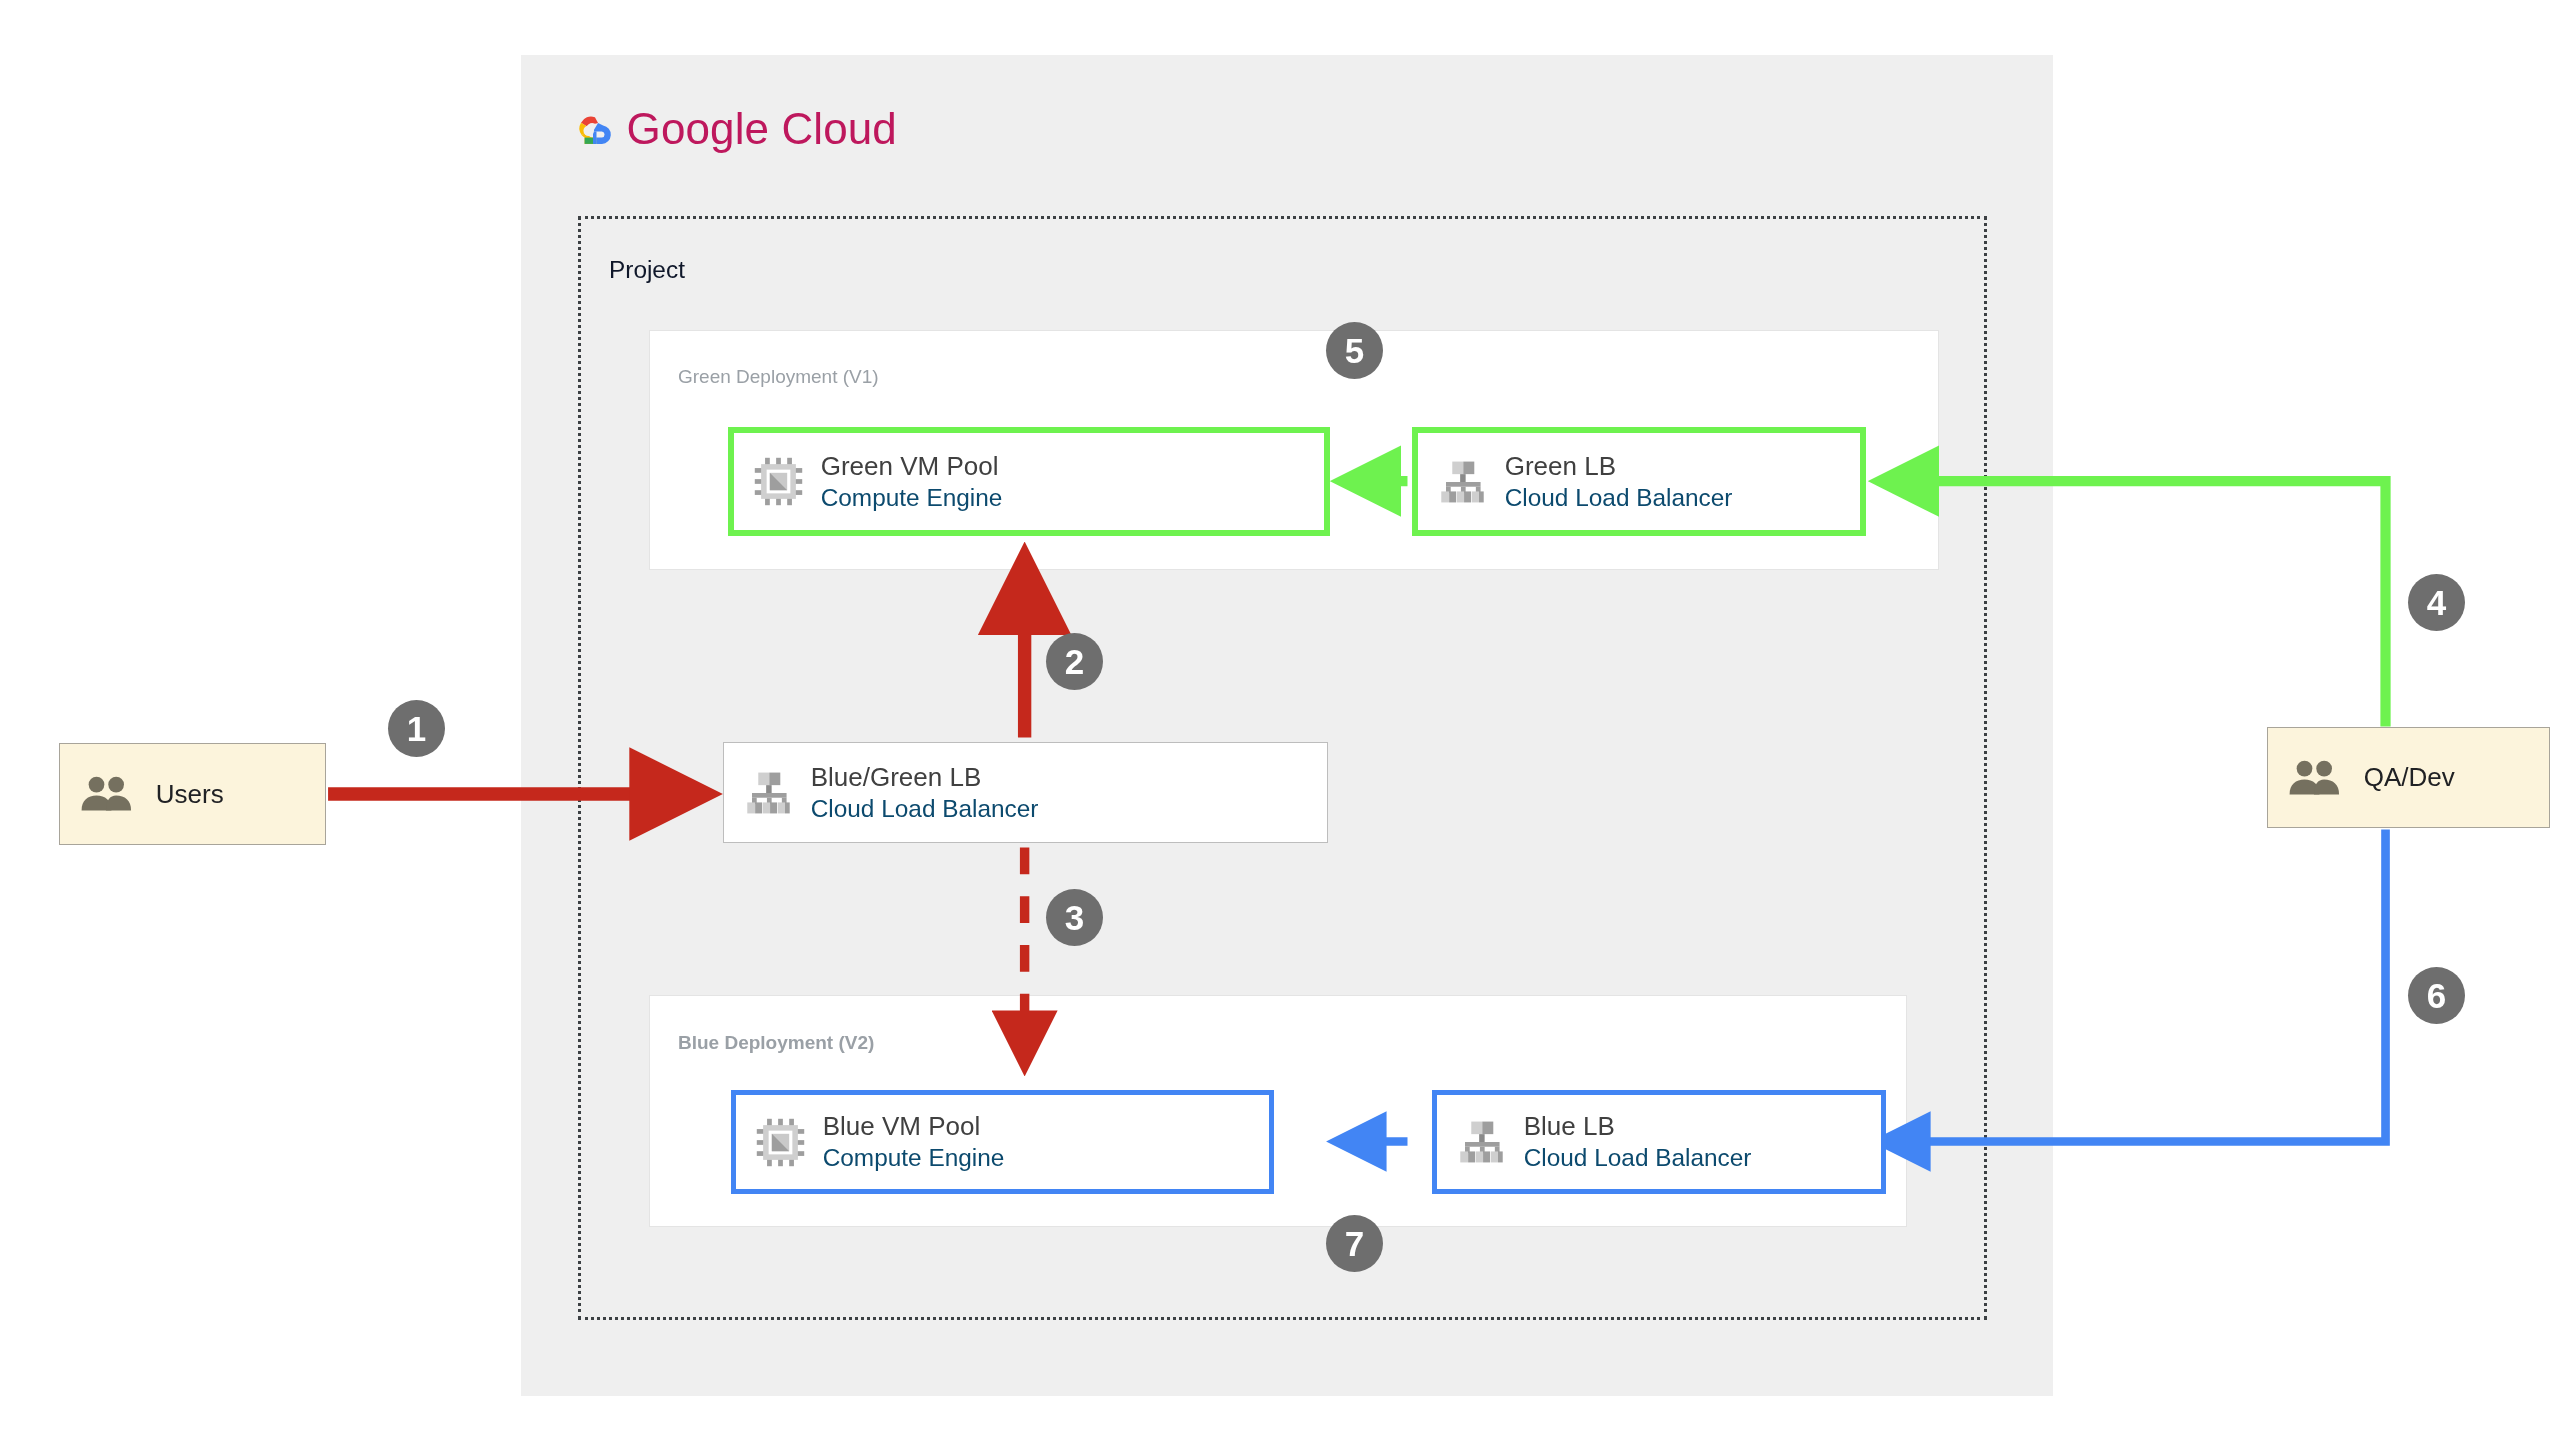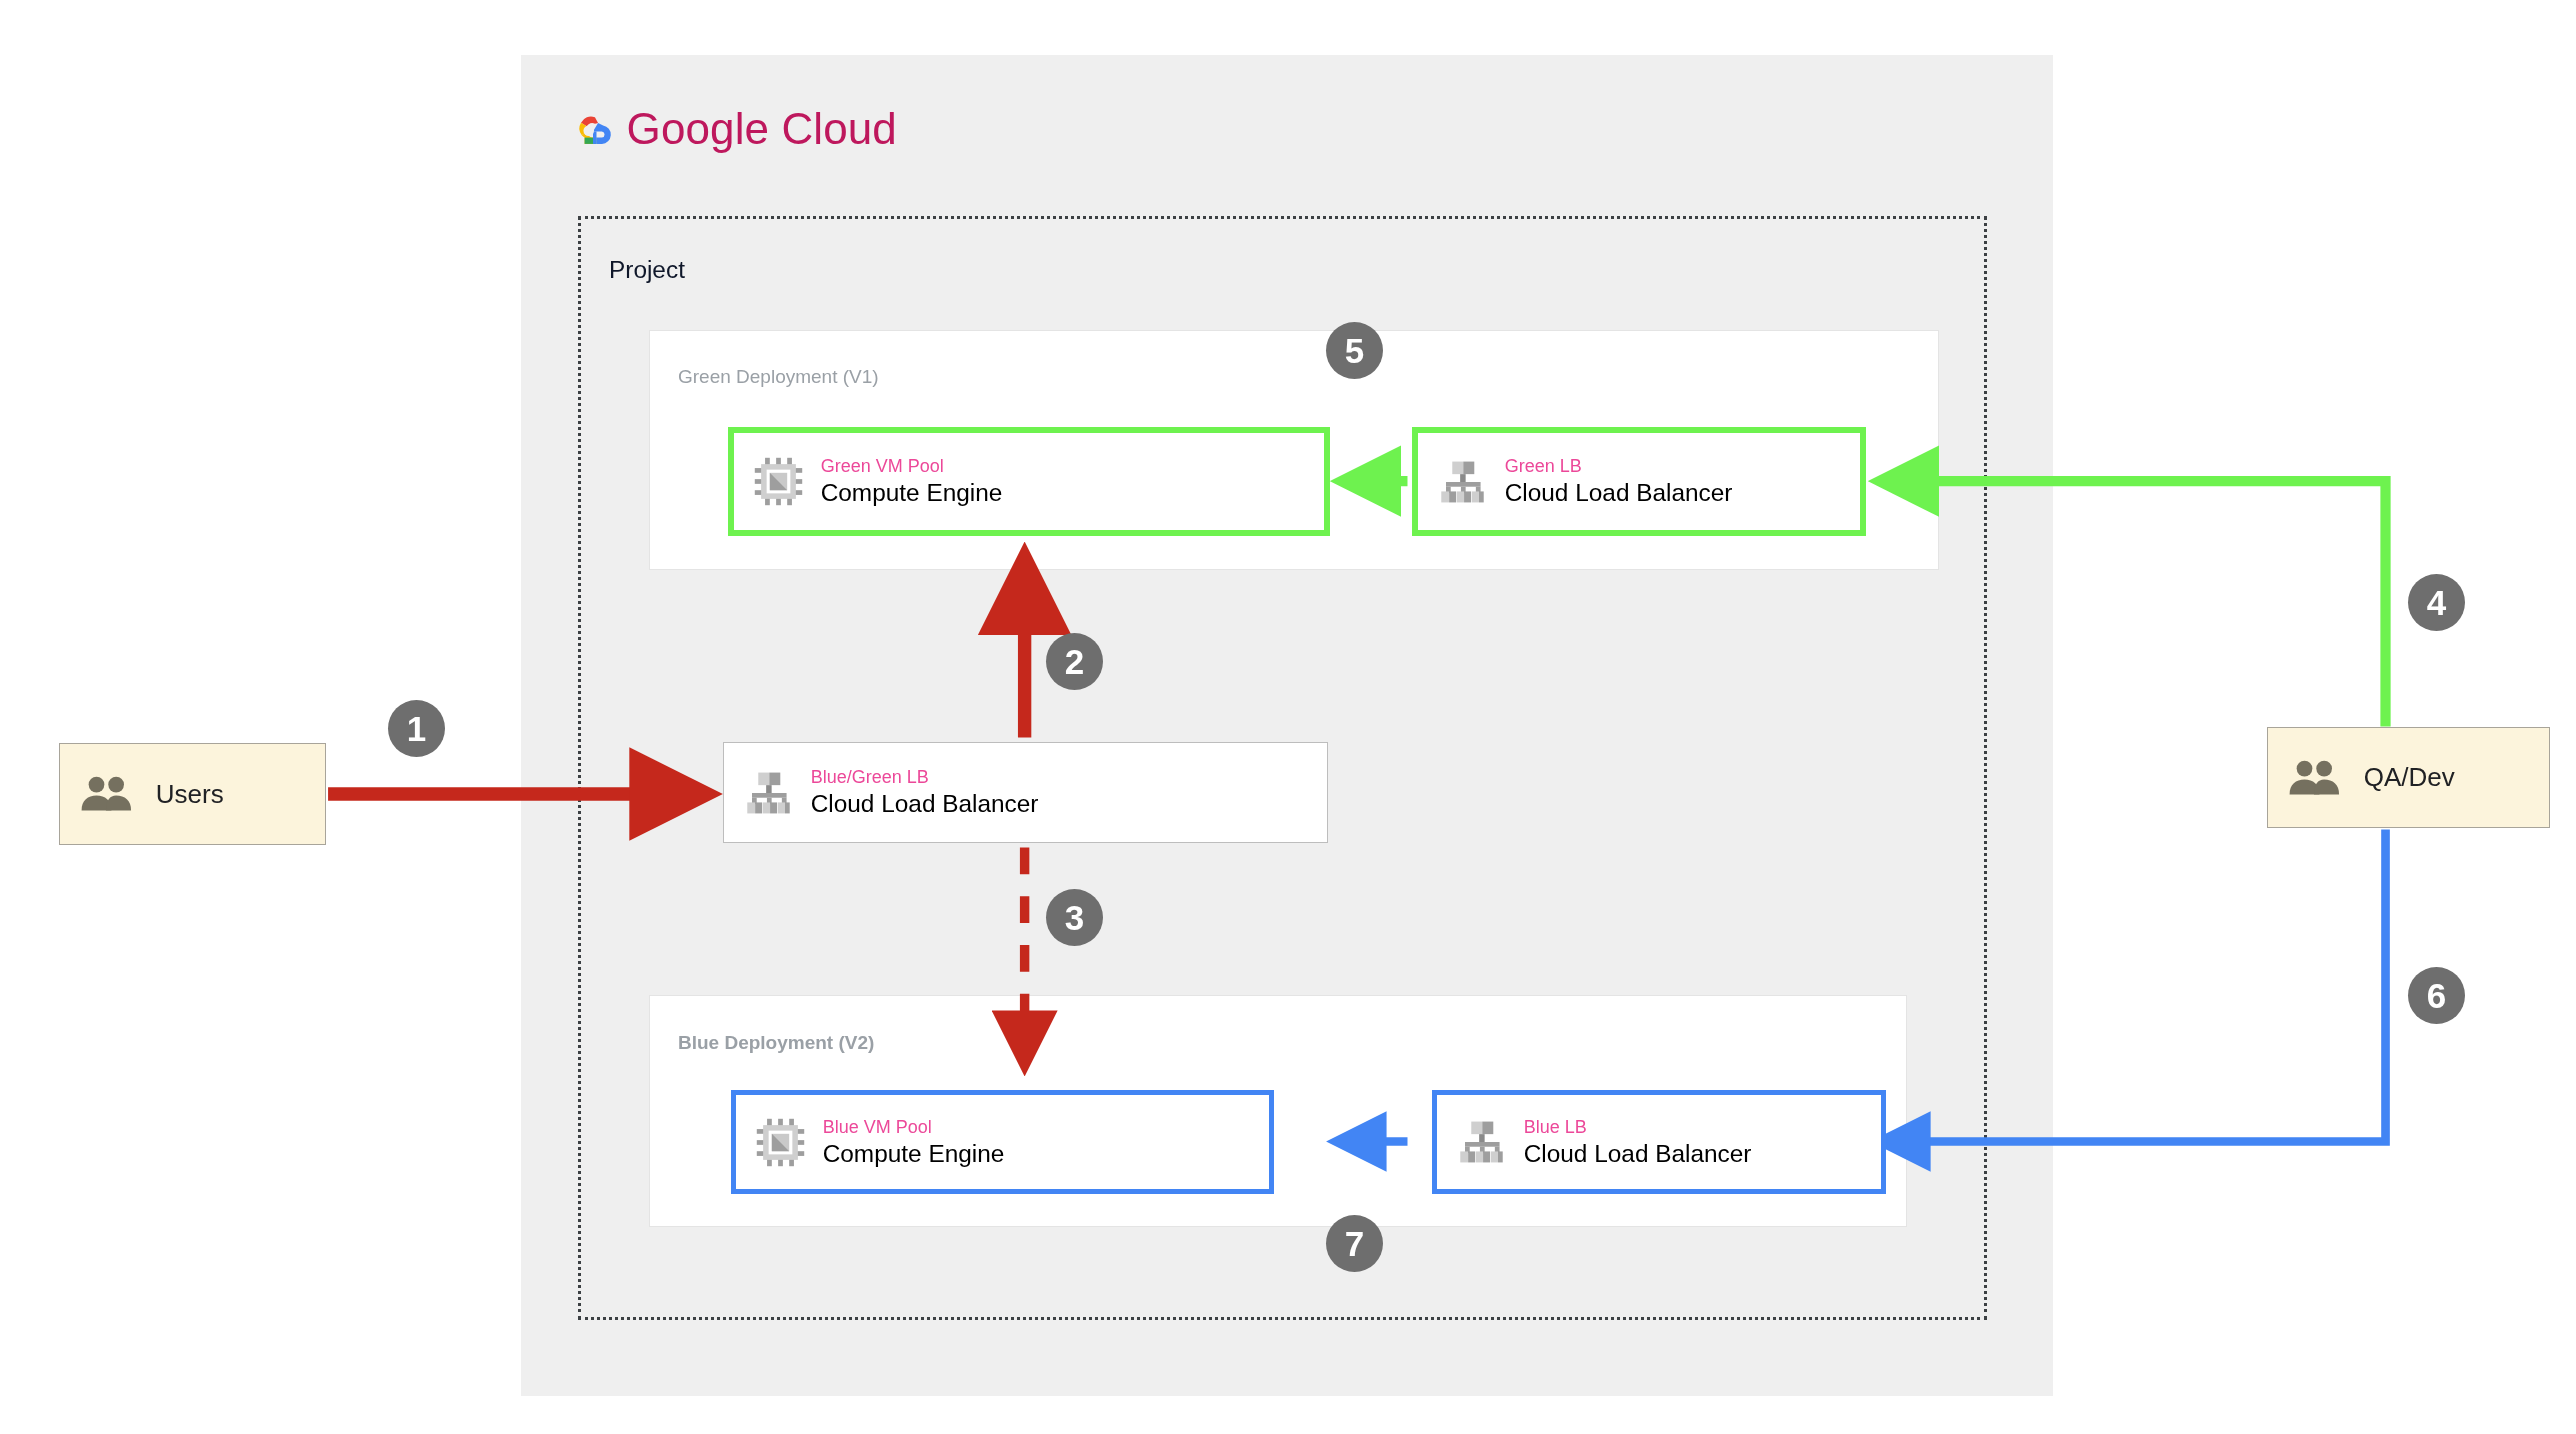--- a/index.html
+++ b/index.html
@@ -27,22 +27,22 @@
   #green-group{left:649px;top:330px;width:1290px;height:240px;}
   #blue-group{left:649px;top:995px;width:1258px;height:232px;}
   .deploy-title{font-size:19px;color:#9aa0a6;position:absolute;}
   #green-title{left:678px;top:366px;}
   #blue-title{left:678px;top:1032px;font-weight:bold;}
 
   
   .node{box-sizing:border-box;background:#fff;display:flex;align-items:center;
         padding-left:20.4px;gap:17.3px;}
   .node .txt{display:flex;flex-direction:column;gap:3.1px;}
-  .node .t1{font-size:18px;color:#ec4899;line-height:1.12;}
-  .node .t2{font-size:24.4px;color:#000000;line-height:1.12;}
+  .node .t1{font-size:26px;color:#404040;line-height:1.12;}
+  .node .t2{font-size:24.4px;color:#0c4a6e;line-height:1.12;}
   .node.green{border:6.3px solid #6ef24f;}
   .node.blue{border:5.5px solid #4285f4;}
   .node.plain{border:1.6px solid #bdbdbd;}
 
   #green-vm{left:728px;top:427px;width:602px;height:109px;}
   #green-lb{left:1412px;top:427px;width:454px;height:109px;}
   #bg-lb   {left:723px;top:742px;width:605px;height:101px;}
   #blue-vm {left:731px;top:1090px;width:543px;height:104px;}
   #blue-lb {left:1412px;top:1090px;width:454px;height:104px;margin-left:20px;}
 

